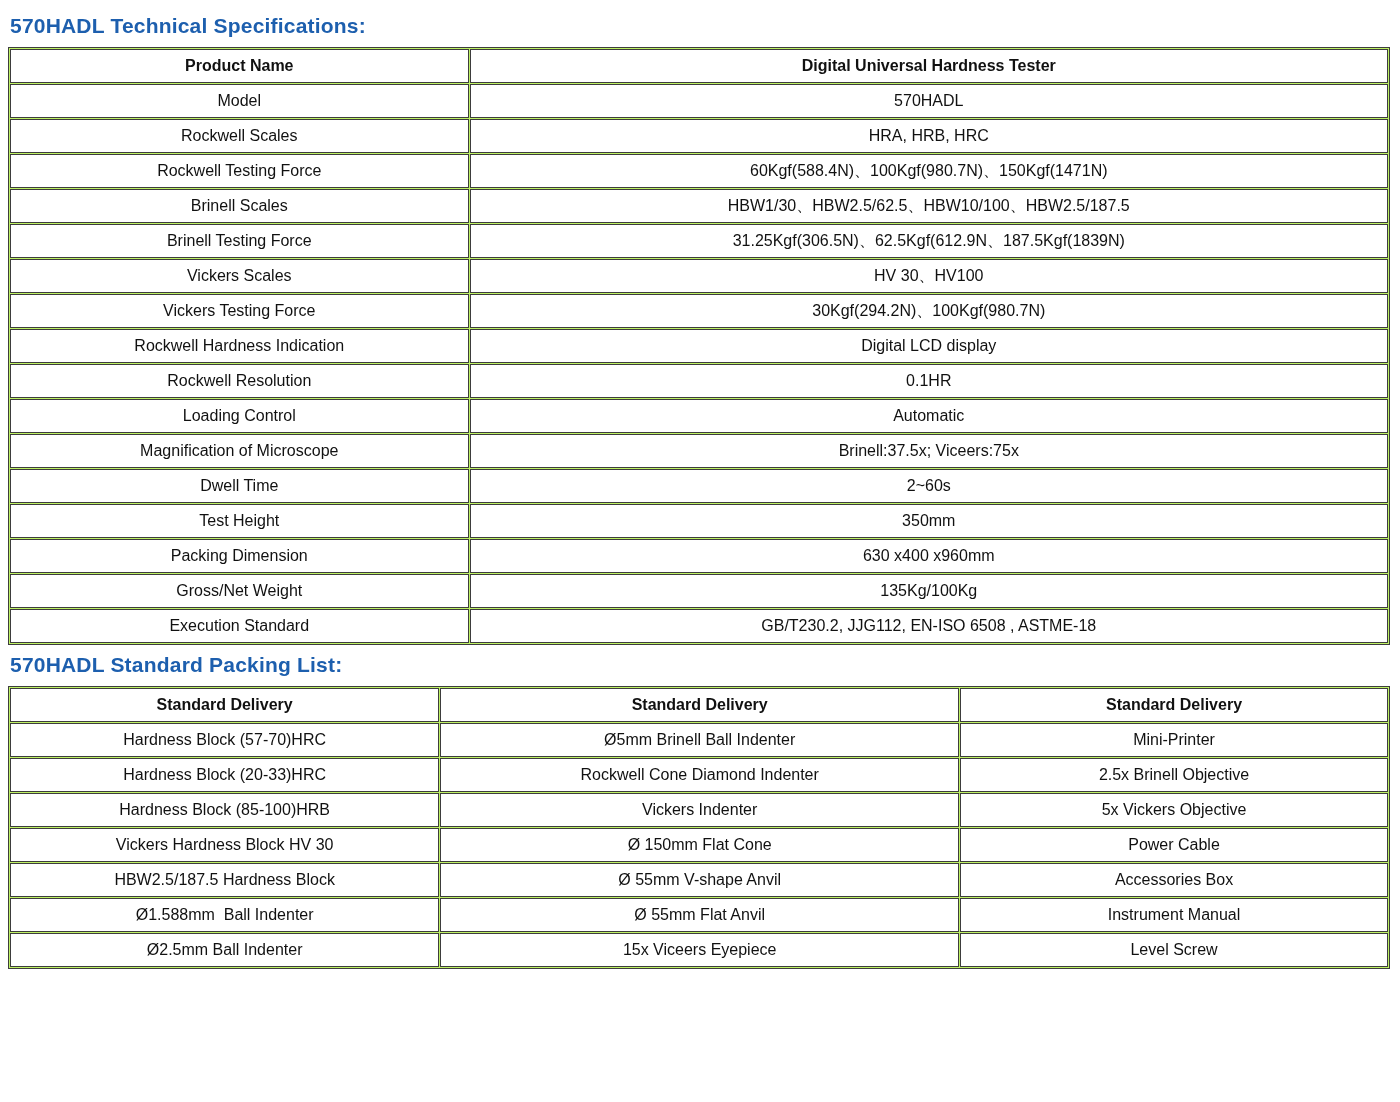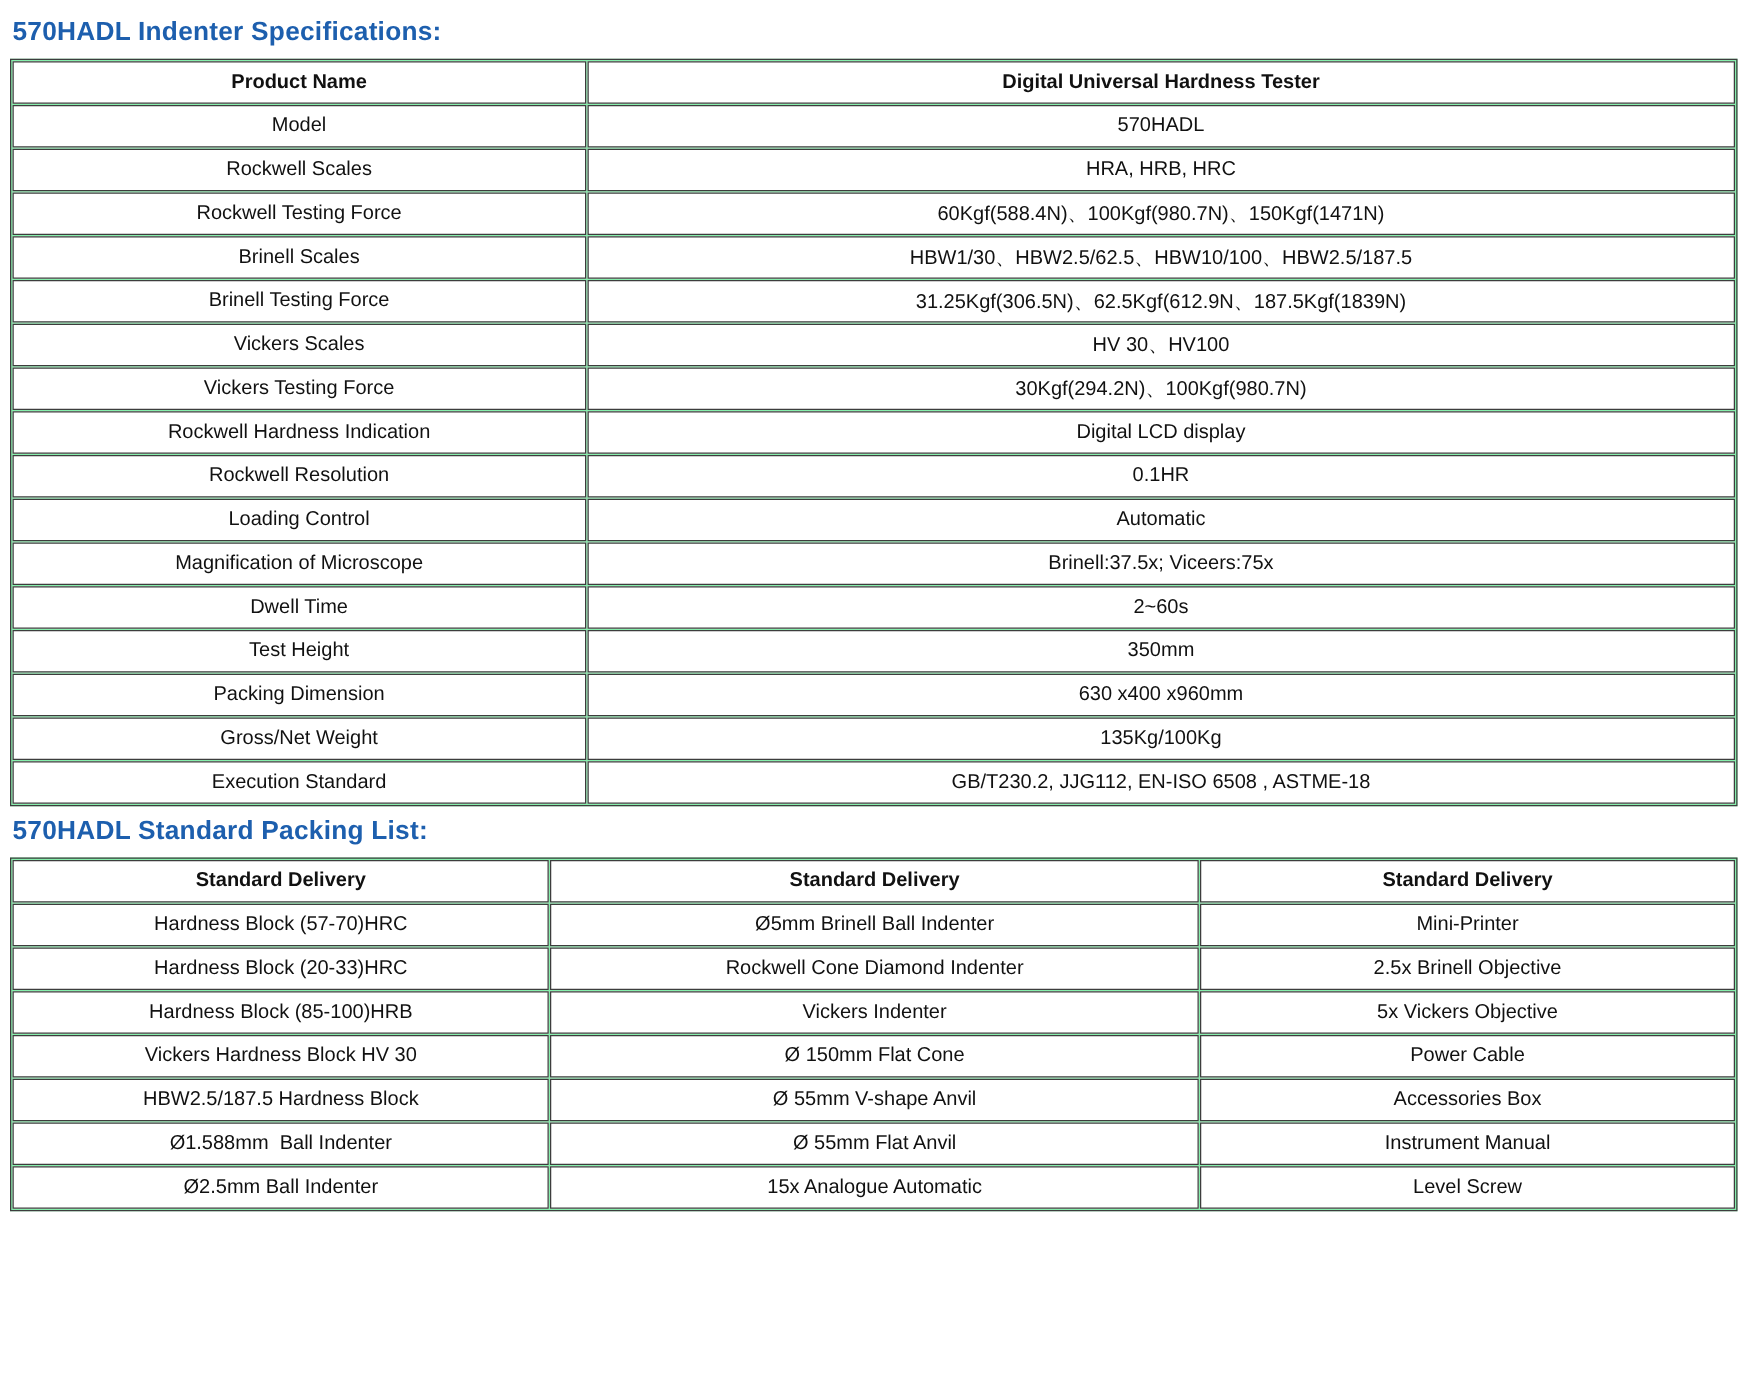--- a/index.html
+++ b/index.html
@@ -21,21 +21,21 @@
     font-size: 21px;
     font-weight: bold;
     margin: 8px 0 9px 2px;
     letter-spacing: 0.2px;
   }
   .section-title.second {
   }
   table.spec {
     border-collapse: separate;
     border-spacing: 1px;
-    background: #86efac;
+    background: #bef264;
     border: 1px solid #3d3d3d;
     width: 1382px;
     table-layout: fixed;
   }
   table.spec th,
   table.spec td {
     border: 1px solid #3d3d3d;
     background: #ffffff;
     text-align: center;
     vertical-align: middle;
@@ -56,21 +56,21 @@
   #packing-table col.p2 { width: 37.7%; }
   #packing-table col.p3 { width: 31.1%; }
   
   td.indent-right { padding-left: 112px; }
 </style>
 </head>
 <body>
 
 <div class="wrap">
 
-  <div class="section-title">570HADL Indenter Specifications:</div>
+  <div class="section-title">570HADL Technical Specifications:</div>
 
   <table class="spec" id="specs-table">
     <colgroup>
         <col class="c-label">
         <col class="c-value">
       </colgroup>
     <thead>
       <tr>
         <th>Product Name</th>
         <th>Digital Universal Hardness Tester</th>
@@ -185,19 +185,19 @@
           <td>Ø 55mm V-shape Anvil</td>
           <td>Accessories Box</td>
         </tr>
         <tr>
           <td>Ø1.588mm  Ball Indenter</td>
           <td>Ø 55mm Flat Anvil</td>
           <td>Instrument Manual</td>
         </tr>
         <tr>
           <td>Ø2.5mm Ball Indenter</td>
-          <td>15x Analogue Automatic</td>
+          <td>15x Viceers Eyepiece</td>
           <td>Level Screw</td>
         </tr>
       </tbody>
   </table>
 
 </div>
 
 </body></html>

